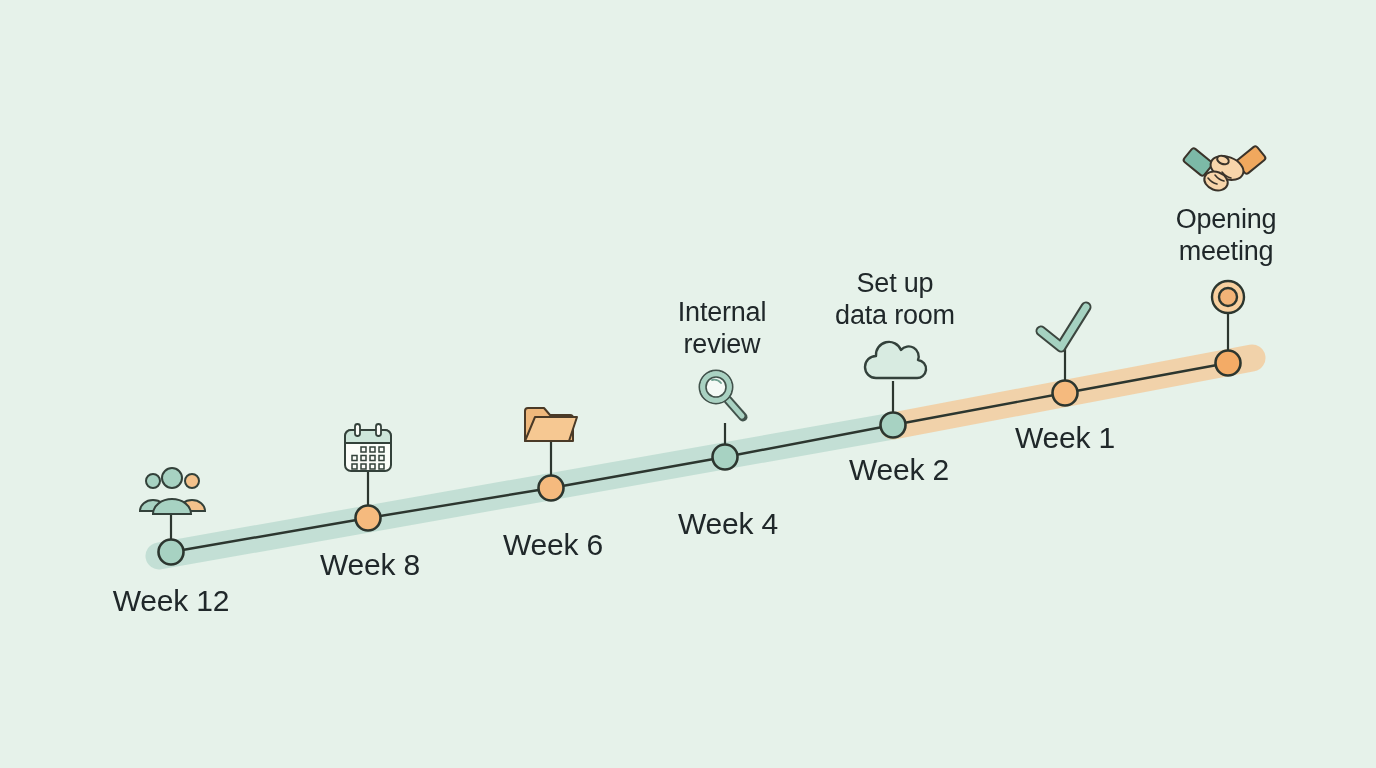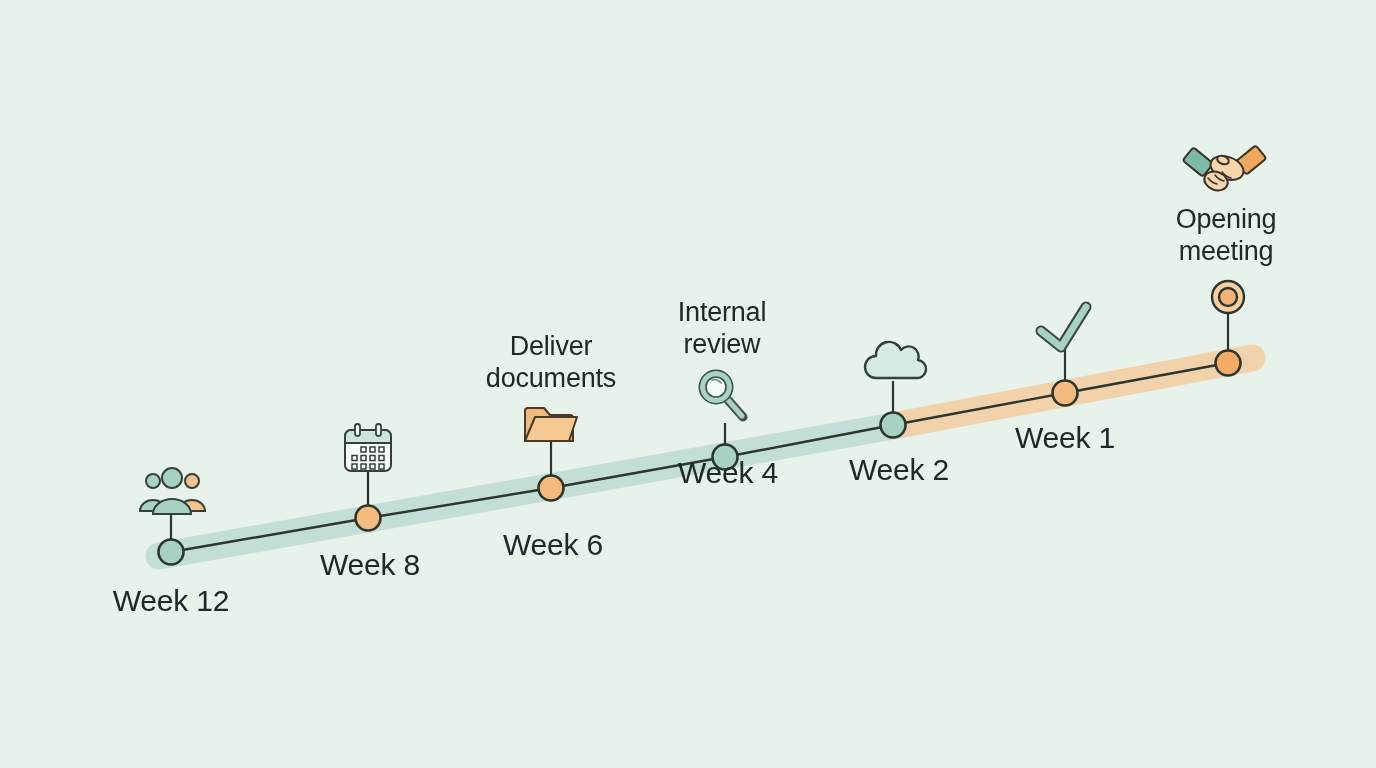--- a/index.html
+++ b/index.html
@@ -127,33 +127,33 @@
         <path d="M1215,175 q4,5 9,6"></path>
         <path d="M1222,172 q4,5 9,6"></path>
       </g>
     </g>
   </svg>
 
   <div class="m-title" style="left:177px;top:396px">
   </div>
   <div class="m-title" style="left:365px;top:348px">
   </div>
-  <div class="m-title" style="left:551px;top:330px">
-    <div>Deliver</div>
-    <div>documents</div>
-  </div>
   <div class="m-title" style="left:722px;top:296px">
     <div>Internal</div>
     <div>review</div>
+  </div>
+  <div class="m-title" style="left:895px;top:267px">
+    <div>Set up</div>
+    <div>data room</div>
   </div>
   <div class="m-title" style="left:1226px;top:203px">
     <div>Opening</div>
     <div>meeting</div>
   </div>
 
   <div class="week-label" style="left:171px;top:584px">Week 12</div>
   <div class="week-label" style="left:370px;top:548px">Week 8</div>
   <div class="week-label" style="left:553px;top:528px">Week 6</div>
-  <div class="week-label" style="left:728px;top:456px">Week 4</div>
+  <div class="week-label" style="left:728px;top:507px">Week 4</div>
   <div class="week-label" style="left:899px;top:453px">Week 2</div>
   <div class="week-label" style="left:1065px;top:421px">Week 1</div>
 
 </div>
 
 </body></html>

